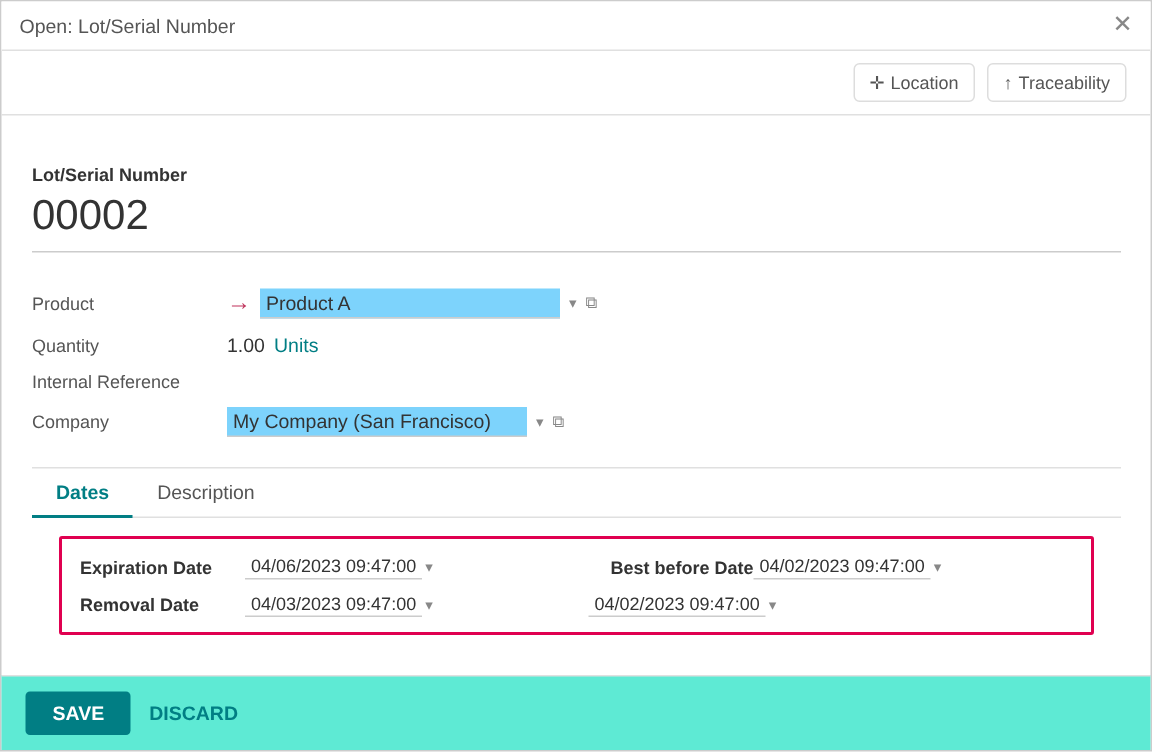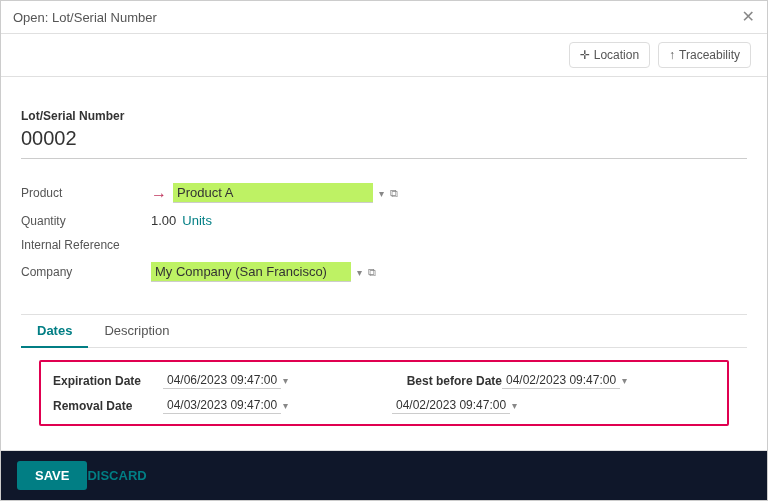--- a/index.html
+++ b/index.html
@@ -67,21 +67,21 @@
     }
 
     .lot-label {
       font-size: 12px;
       font-weight: bold;
       color: #333;
       margin-bottom: 4px;
     }
 
     .lot-number {
-      font-size: 20px;
+      font-size: 28px;
       font-weight: 400;
       color: #333;
       margin-bottom: 24px;
       padding-bottom: 8px;
       border-bottom: 1px solid #ccc;
       width: 100%;
     }
 
     .form-section {
       margin-top: 16px;
@@ -111,21 +111,21 @@
       color: #c0365e;
       font-size: 16px;
     }
 
     .form-select {
       border: none;
       border-bottom: 1px solid #ccc;
       padding: 2px 4px;
       font-size: 13px;
       color: #333;
-      background: #bef264;
+      background: #7dd3fc;
       min-width: 200px;
       appearance: none;
       cursor: pointer;
     }
 
     .dropdown-arrow {
       color: #888;
       font-size: 10px;
     }
 
@@ -141,21 +141,21 @@
     }
 
     .units-link {
       color: #017e84;
       font-size: 13px;
       cursor: pointer;
       text-decoration: none;
     }
 
     .tabs-section {
-      margin-top: 32px;
+      margin-top: 20px;
       border-top: 1px solid #e0e0e0;
     }
 
     .tabs-header {
       display: flex;
       border-bottom: 1px solid #e0e0e0;
     }
 
     .tab {
       padding: 8px 16px;
@@ -218,21 +218,22 @@
     .date-dropdown {
       color: #888;
       font-size: 10px;
     }
 
     .footer {
       display: flex;
       align-items: center;
       padding: 10px 16px;
       border-top: 1px solid #e0e0e0;
-      background: #0f172a;
+      gap: 12px;
+      background: #5eead4;
     }
 
     .btn-save {
       background: #017e84;
       color: #fff;
       border: none;
       padding: 7px 18px;
       font-size: 13px;
       font-weight: bold;
       border-radius: 3px;

